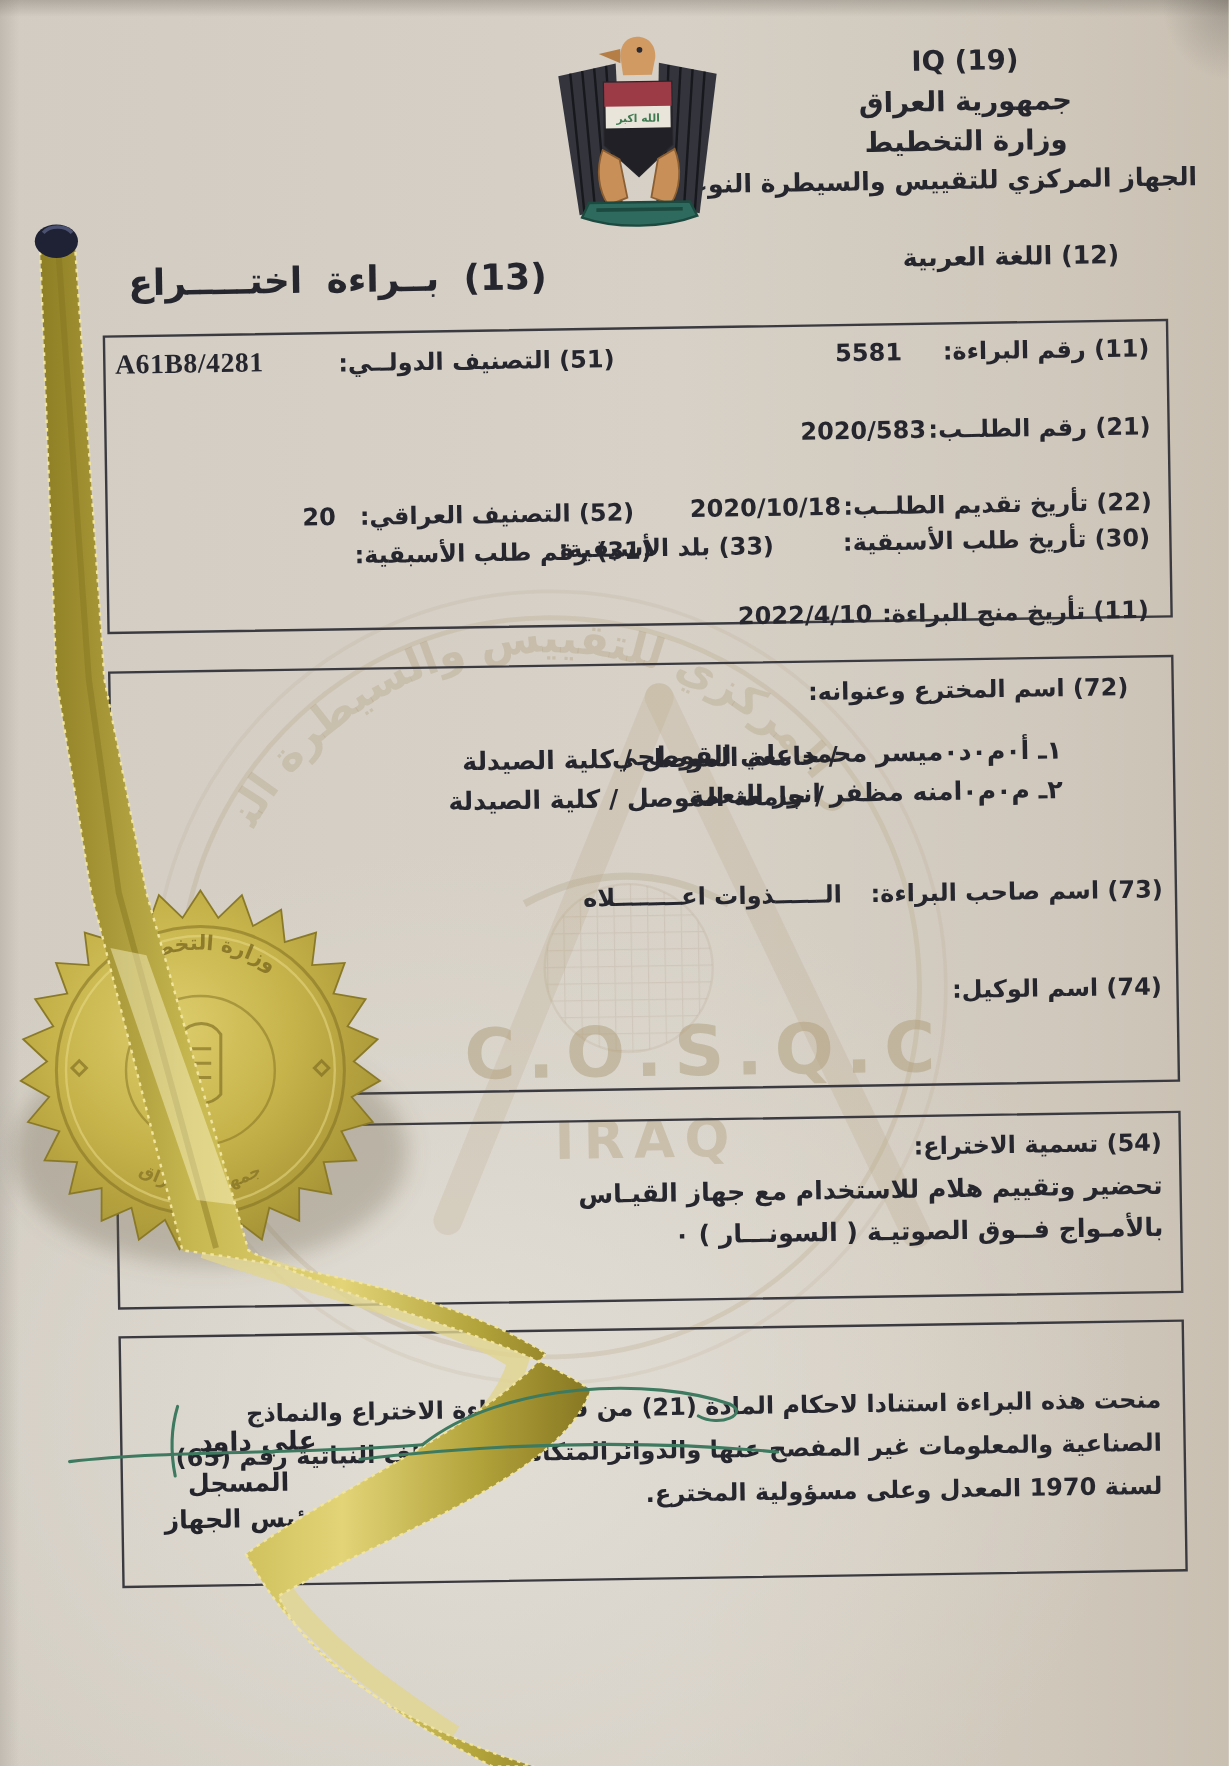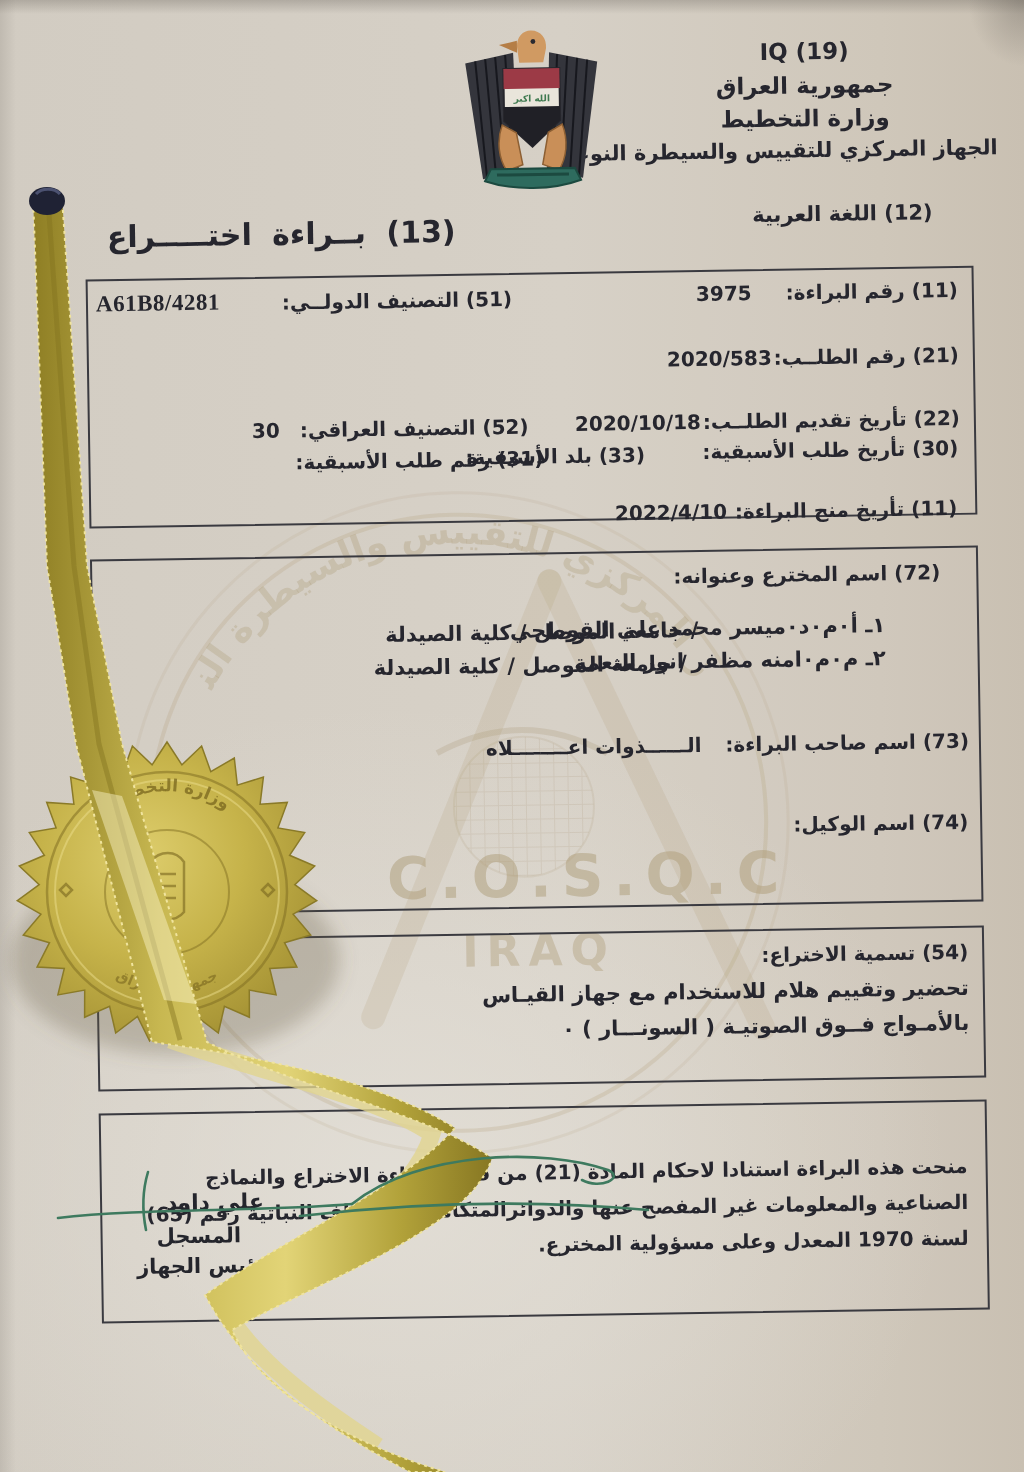--- a/index.html
+++ b/index.html
@@ -117,37 +117,37 @@
     <div class="txt hdr rtl" style="left:658px; top:70px; width:300px; font-size:23px;">جمهورية العراق</div>
     <div class="txt hdr rtl" style="left:658px; top:103px; width:300px; font-size:23px;">وزارة التخطيط</div>
     <div class="txt hdr rtl" style="left:620px; top:136px; width:380px; font-size:21px;">الجهاز المركزي للتقييس والسيطرة النوعية</div>
 
     <div class="txt rtl" style="right:90px; top:200px; font-size:21px;">(12) اللغة العربية</div>
     <div class="txt rtl" style="left:108px; top:206px; font-size:30px; word-spacing:10px;">(13) بــراءة اختـــــراع</div>
 
     <div class="fbox" style="top:266px; height:249px;">
       <div class="txt row-rtl" style="right:14px; top:10px; font-size:20px; column-gap:34px;">
         <span>(11) رقم البراءة:</span>
-        <span>3975</span>
+        <span>5581</span>
       </div>
       <div class="txt rtl" style="left:194px; top:12px; font-size:20px;">(51) التصنيف الدولــي:</div>
       <div class="txt serif" style="left:8px; top:10px; font-size:23px;">A61B8/4281</div>
 
       <div class="txt row-rtl" style="right:14px; top:75px; font-size:20px; column-gap:2px;">
         <span>(21) رقم الطلــب:</span>
         <span>2020/583</span>
       </div>
 
       <div class="txt row-rtl" style="right:14px; top:138px; font-size:20px; column-gap:2px;">
         <span>(22) تأريخ تقديم الطلــب:</span>
         <span>2020/10/18</span>
       </div>
       <div class="txt row-rtl" style="left:162px; top:140px; font-size:20px; column-gap:20px;">
         <span>(52) التصنيف العراقي:</span>
-        <span>30</span>
+        <span>20</span>
       </div>
 
       <div class="txt rtl" style="right:16px; top:168px; font-size:20px;">(30) تأريخ طلب الأسبقية:</div>
       <div class="txt rtl" style="left:375px; top:170px; font-size:20px;">(33) بلد الأسبقية:</div>
       <div class="txt rtl" style="left:205px; top:172px; font-size:20px;">(31) رقم طلب الأسبقية:</div>
 
       <div class="txt row-rtl" style="right:18px; top:228px; font-size:20px; column-gap:8px;">
         <span>(11) تأريخ منح البراءة:</span>
         <span>2022/4/10</span>
       </div>

